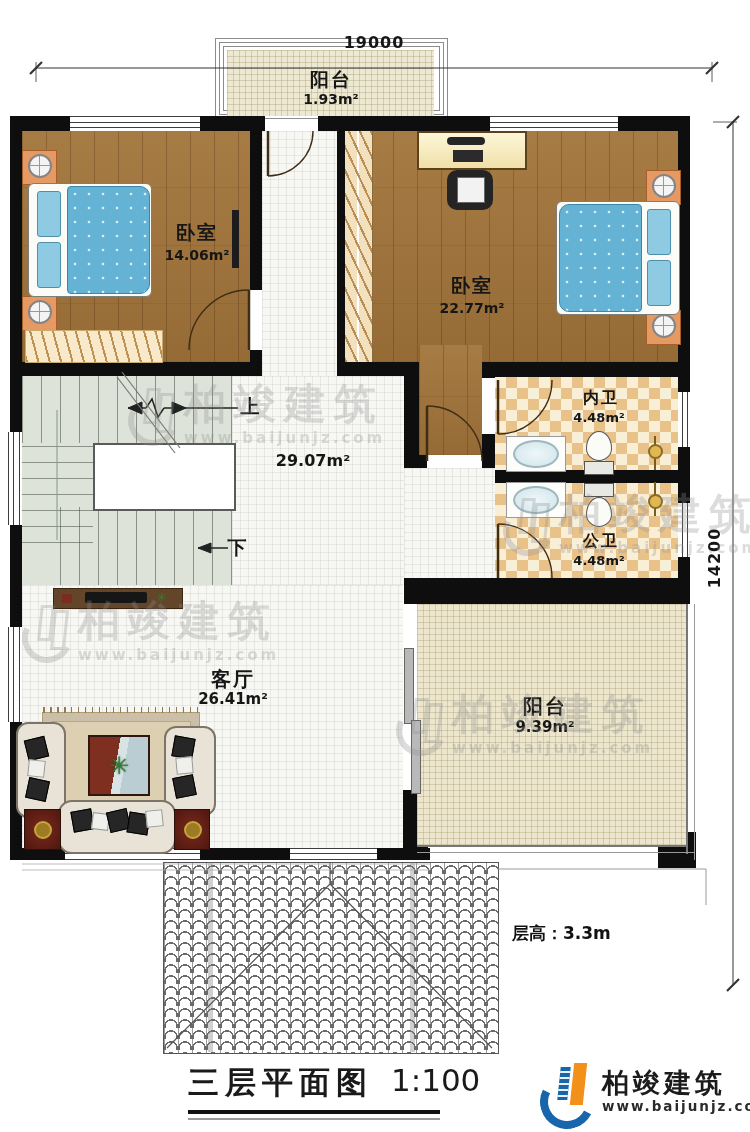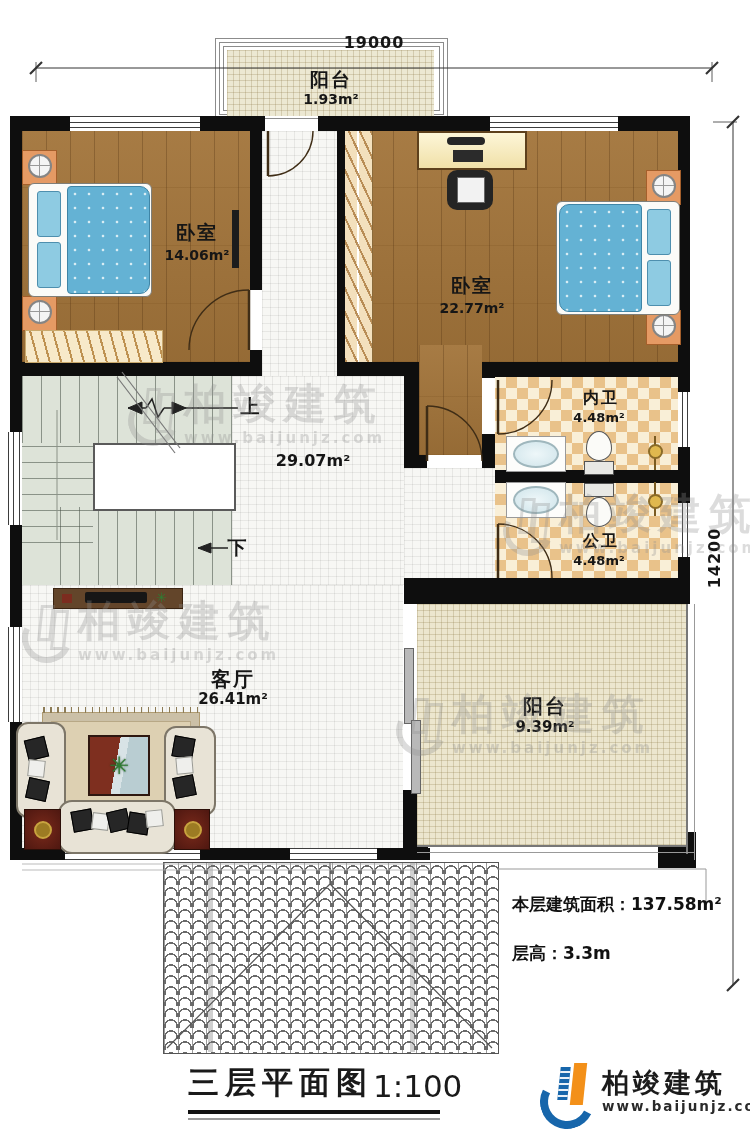--- a/index.html
+++ b/index.html
@@ -41,21 +41,21 @@
   .pill.white{background:#efefec;border-color:#9a9a93;}
   .sofa{position:absolute;background:#e8e3d6;border:2px solid #7d7668;border-radius:12px;z-index:2;}
   .wm{position:absolute;display:flex;align-items:center;gap:10px;opacity:.30;color:#8f8f8f;z-index:7;pointer-events:none;}
   .wm-text .big{font-size:42px;font-weight:800;letter-spacing:8px;line-height:1;}
   .wm-text .small{font-size:15px;font-weight:700;letter-spacing:3px;margin-top:4px;}
   .wm-logo{position:relative;width:46px;height:58px;flex:none;}
   .wm-logo .arc{position:absolute;left:0;top:10px;width:38px;height:38px;border:6px solid currentColor;border-radius:50%;border-top-color:transparent;border-right-color:transparent;transform:rotate(-20deg);}
   .wm-logo .b1{position:absolute;left:17px;top:2px;width:8px;height:30px;border:3px solid currentColor;transform:skewX(-6deg);}
   .wm-logo .b2{position:absolute;left:30px;top:7px;width:9px;height:34px;border:3px solid currentColor;transform:skewX(-6deg);}
   
-  .title-row{position:absolute;left:188px;top:1062px;display:flex;align-items:flex-end;z-index:6;}
+  .title-row{position:absolute;left:188px;top:1062px;display:flex;align-items:flex-start;gap:18px;z-index:6;}
   .title-cn{font-size:31px;font-weight:700;letter-spacing:6px;}
   .title-scale{font-size:31px;font-weight:500;}
   .brand{position:absolute;left:540px;top:1062px;display:flex;align-items:center;gap:10px;z-index:6;}
   .logo-icon{position:relative;width:52px;height:58px;flex:none;}
   .logo-icon .arc{position:absolute;left:0;top:13px;width:38px;height:38px;border:8px solid #1766ab;border-radius:50%;border-top-color:transparent;border-right-color:transparent;transform:rotate(-18deg);}
   .logo-icon .b-blue{position:absolute;left:19px;top:5px;width:10px;height:33px;background:#1766ab;transform:skewX(-6deg);background-image:repeating-linear-gradient(to bottom,transparent 0 4px,rgba(255,255,255,.9) 4px 6px);}
   .logo-icon .b-orange{position:absolute;left:32px;top:1px;width:13px;height:42px;background:#f39019;transform:skewX(-6deg);}
   .brand-company{font-size:27px;font-weight:800;letter-spacing:4px;color:#1b1b1b;line-height:1.1;}
   .brand-site{font-size:13.5px;font-weight:700;letter-spacing:2px;color:#2a2a2a;}
   .note-line{position:absolute;left:512px;font-size:17px;font-weight:600;color:#111;z-index:6;white-space:nowrap;}
@@ -296,24 +296,21 @@
   <div class="lbl area" style="left:313px;top:460px;font-size:16px;">29.07m²</div>
   <div class="lbl cjk" style="left:251px;top:407px;">上</div>
   <div class="lbl cjk" style="left:238px;top:548px;">下</div>
 
   <div class="lbl cjk" style="left:233px;top:679px;font-size:20px;">客厅</div>
   <div class="lbl area" style="left:233px;top:699px;font-size:15px;">26.41m²</div>
 
   <div class="lbl cjk" style="left:545px;top:706px;font-size:20px;">阳台</div>
   <div class="lbl area" style="left:545px;top:727px;font-size:15px;">9.39m²</div>
 
-  <div class="note-line" style="top:893px;">
-    <span>本层建筑面积：</span><span>137.58m²</span>
-  </div>
-  <div class="note-line" style="top:942px;">
+  <div class="note-line" style="top:922px;">
     <span>层高：</span><span>3.3m</span>
   </div>
 
   <div class="wm" style="left:128px;top:383px;">
     <div class="wm-logo">
         <div class="arc"></div>
         <div class="b1"></div>
         <div class="b2"></div>
       </div>
     <div class="wm-text">

